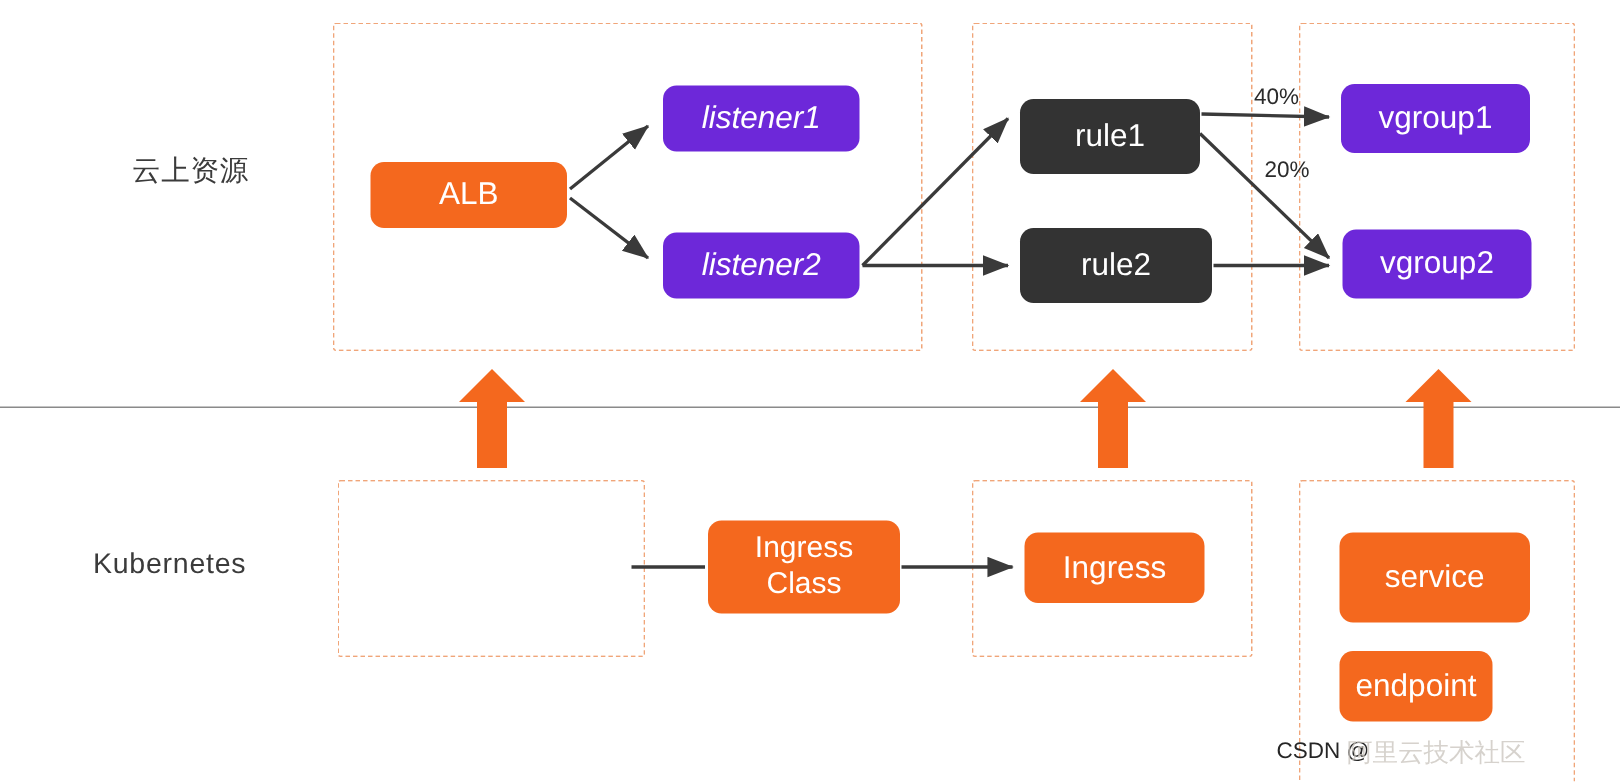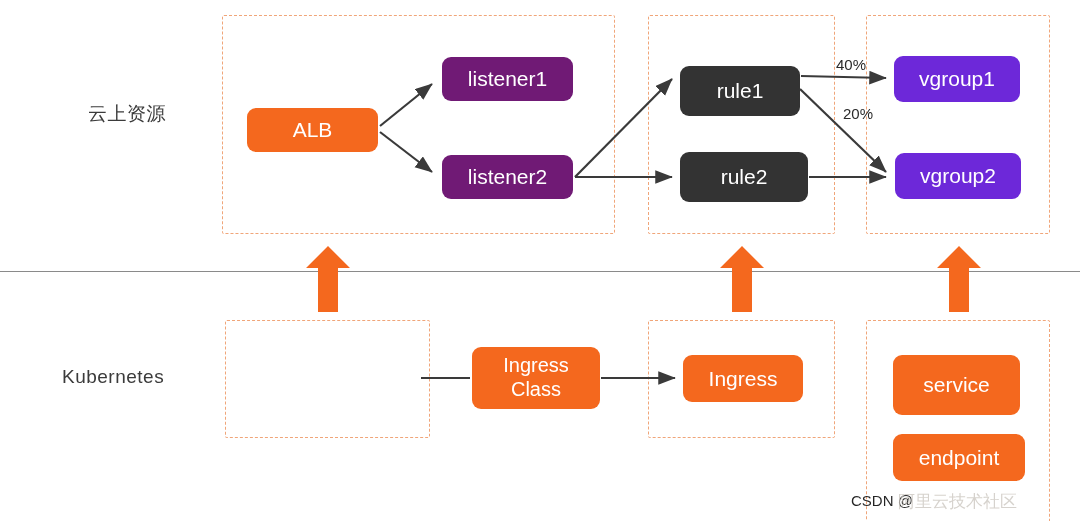--- a/index.html
+++ b/index.html
@@ -47,21 +47,21 @@
     color:#ffffff;
     border-radius:9px;
     box-sizing:border-box;
     line-height:1.12;
     font-size:21px;
     padding:2px 4px;
     user-select:none;
   }
   .node.two-line{line-height:1.18;font-size:20px;}
   .node.orange{background:#f4681e;}
-  .node.amber{background:#701a75;}
+  .node.amber{background:#6d28d9;font-style:italic;}
   .node.dark{background:#333333;}
   .node.grey{background:#6d28d9;}
   
   .edgelabel{
     position:absolute;
     color:#2b2b2b;
     font-size:15px;
     white-space:nowrap;
     user-select:none;
   }
@@ -123,21 +123,21 @@
 
   <div class="node orange two-line" style="left:472px;top:347px;width:128px;height:62px;flex-direction:column;">
     <span>Ingress</span>
     <span>Class</span>
   </div>
 
   <div class="node orange" style="left:683px;top:355px;width:120px;height:47px;">Ingress</div>
 
   <div class="node orange" style="left:893px;top:355px;width:127px;height:60px;">service</div>
 
-  <div class="node orange" style="left:893px;top:434px;width:132px;height:47px;">endpoint</div>
+  <div class="node orange" style="left:893px;top:434px;width:102px;height:47px;">endpoint</div>
 
   <div class="edgelabel" style="left:836px;top:56px;">40%</div>
   <div class="edgelabel" style="left:843px;top:105px;">20%</div>
 
   <svg class="overlay" viewBox="0 0 1080 521">
     <defs>
       <marker id="ah" markerWidth="9" markerHeight="9" refX="7.6" refY="3.1" orient="auto" markerUnits="strokeWidth">
         <path d="M0,0 L8,3.1 L0,6.2 z" fill="#3a3a3a"></path>
       </marker>
     </defs>

